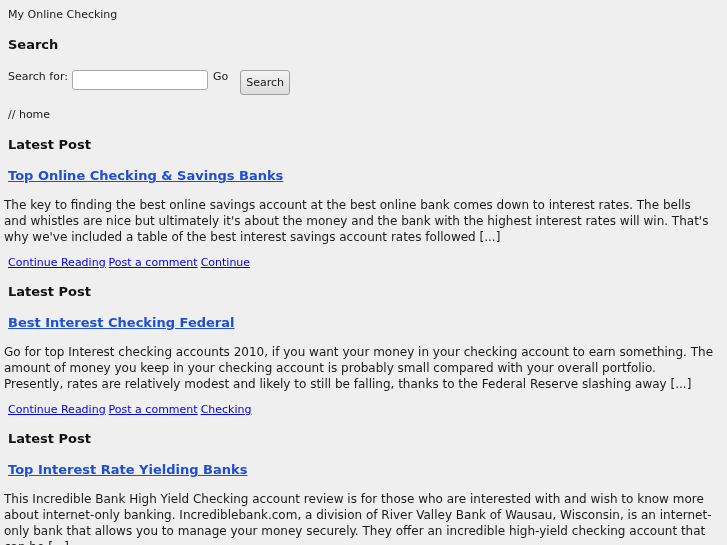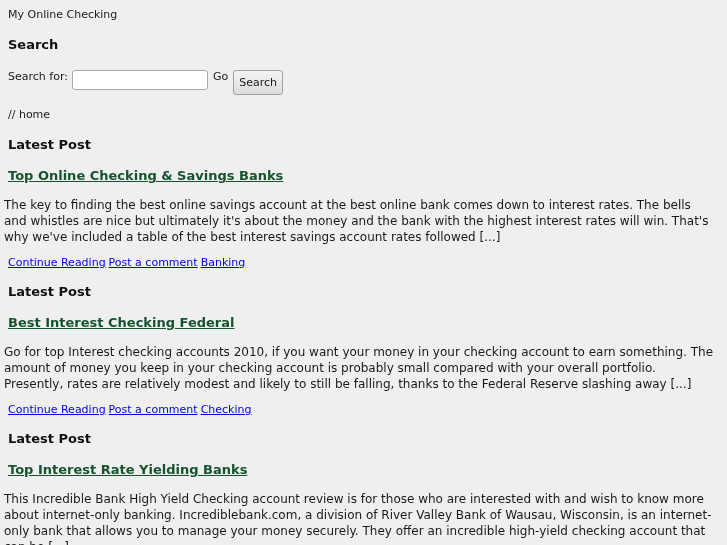--- a/index.html
+++ b/index.html
@@ -21,33 +21,33 @@
     .h3 { font-weight: bold; font-size: 13px; color: #111; }
     .search-heading { left: 8px; top: 37px; }
     .search-row { left: 8px; top: 70px; height: 24px; display: flex; }
     .search-row .label { margin-right: 4px; }
     .search-input {
       width: 130px; height: 16px;
       border: 1px solid #a8a8a8; border-radius: 3px;
       background: #fff; padding: 1px 2px; margin: 0 5px 0 0;
       font-size: 11px;
     }
-    .go-label { margin-right: 5px; }
+    .go-label { margin-right: 12px; }
     .search-btn {
       height: 25px; padding: 0 5px;
       border: 1px solid #a0a0a0; border-radius: 3px;
       background: linear-gradient(#f4f4f4, #dcdcdc);
       font-family: "DejaVu Sans", "Liberation Sans", sans-serif;
       font-size: 11px; color: #1a1a1a;
     }
     .breadcrumb { left: 8px; top: 108px; }
     .post-heading { left: 8px; }
     .post-title {
       left: 8px; font-weight: bold; font-size: 13px;
-      color: #14532d; text-decoration: underline;
+      color: #1d4ed8; text-decoration: underline;
     }
     .post-excerpt {
       left: 4px; width: 712px; line-height: 16px; font-size: 12px;
     }
     .post-meta { left: 8px; font-size: 11px; }
     .post-meta a { color: #0000ee; text-decoration: underline; margin-right: 3px; }
   </style>
 </head>
 <body>
 
@@ -61,21 +61,21 @@
   <span class="go-label">Go</span>
   <button class="search-btn">Search</button>
 </div>
 
 <div class="abs breadcrumb">// home</div>
 
 <div class="abs h3 post-heading" style="top:137px;">Latest Post</div>
 <a class="abs post-title" style="top:168px;" href="#">Top Online Checking &amp; Savings Banks</a>
 <div class="abs post-excerpt" style="top:197px;">The key to finding the best online savings account at the best online bank comes down to interest rates. The bells and whistles are nice but ultimately it's about the money and the bank with the highest interest rates will win. That's why we've included a table of the best interest savings account rates followed [...]</div>
 <div class="abs post-meta" style="top:256px;">
-  <a href="#">Continue Reading</a><a href="#">Post a comment</a><a href="#">Banking</a>
+  <a href="#">Continue Reading</a><a href="#">Post a comment</a><a href="#">Continue</a>
 </div>
 
 <div class="abs h3 post-heading" style="top:284px;">Latest Post</div>
 <a class="abs post-title" style="top:315px;" href="#">Best Interest Checking Federal</a>
 <div class="abs post-excerpt" style="top:344px;">Go for top Interest checking accounts 2010, if you want your money in your checking account to earn something. The amount of money you keep in your checking account is probably small compared with your overall portfolio. Presently, rates are relatively modest and likely to still be falling, thanks to the Federal Reserve slashing away [...]</div>
 <div class="abs post-meta" style="top:403px;">
   <a href="#">Continue Reading</a><a href="#">Post a comment</a><a href="#">Checking</a>
 </div>
 
 <div class="abs h3 post-heading" style="top:431px;">Latest Post</div>

